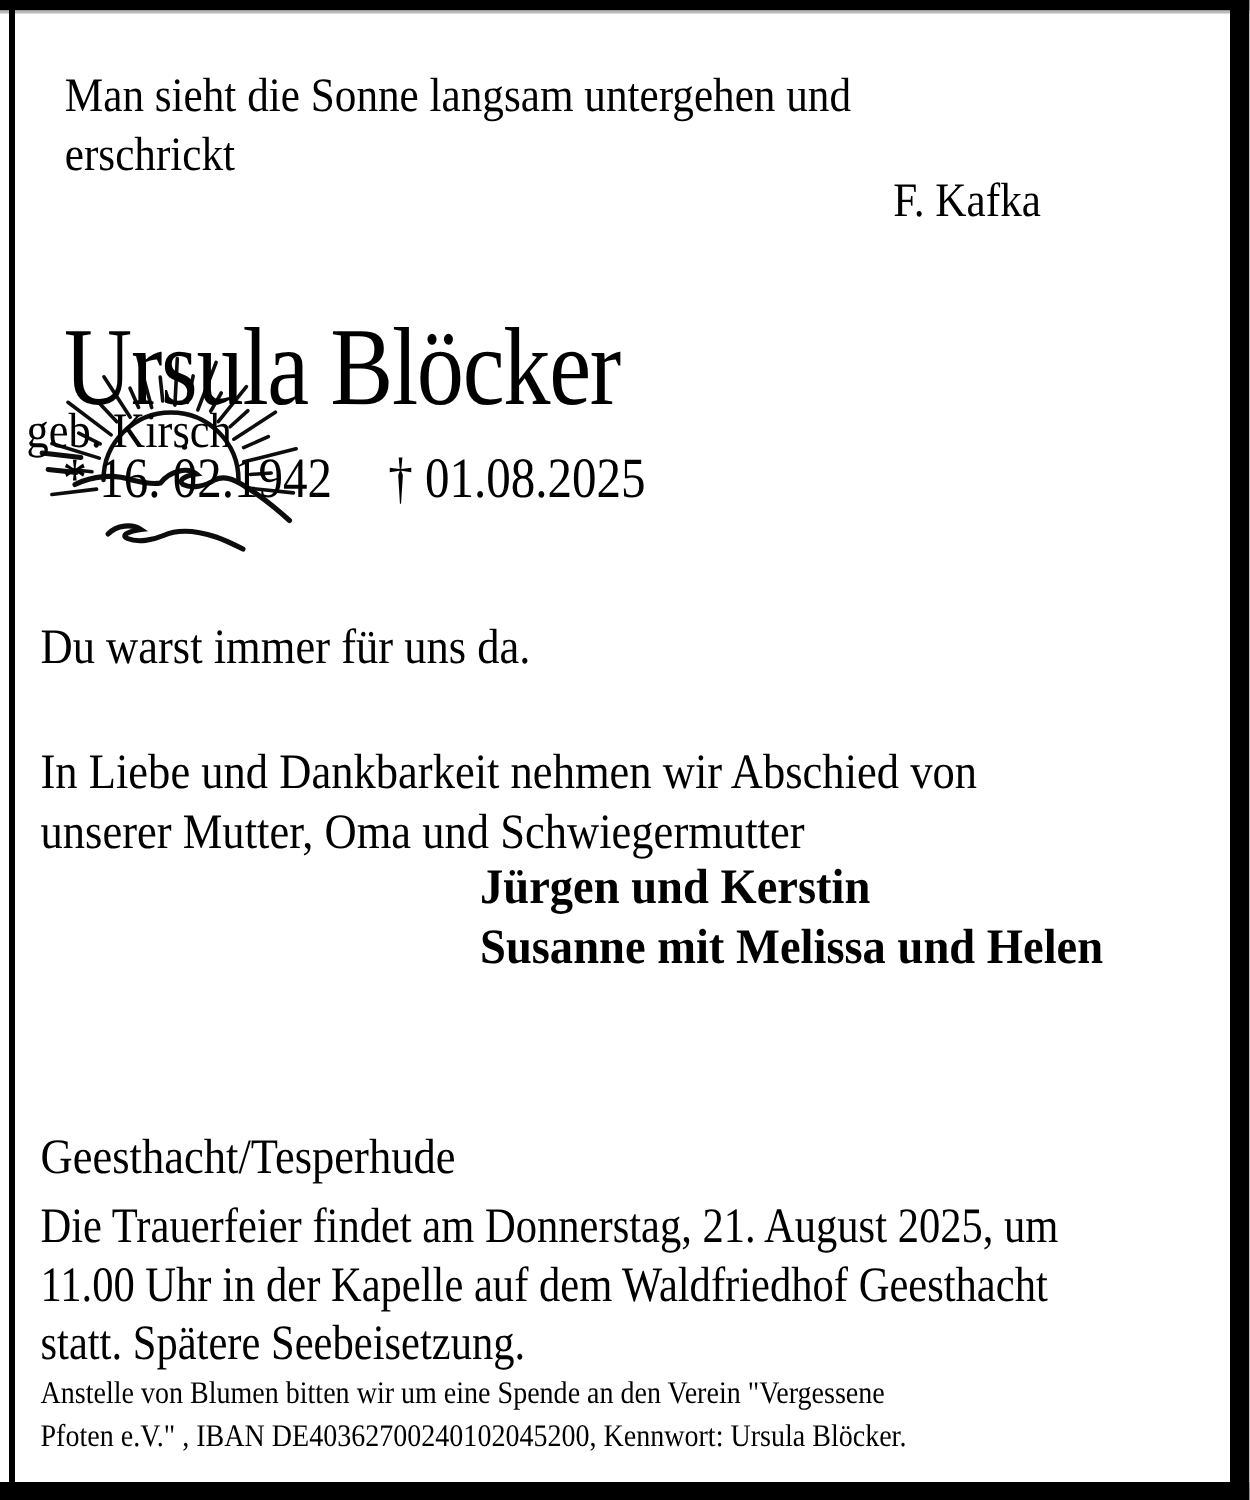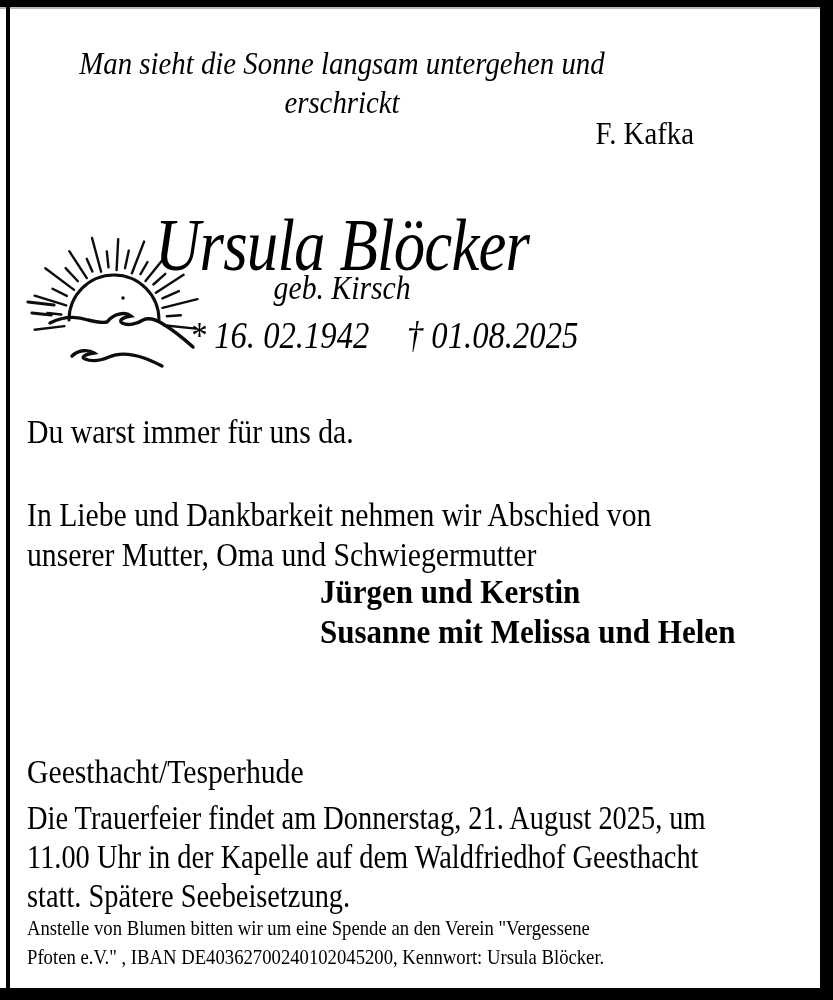--- a/index.html
+++ b/index.html
@@ -11,34 +11,34 @@
     overflow: hidden;
     position: relative;
   }
   .frame-top    { position:absolute; left:0;   top:0;    width:833px; height:7px;  background:#000; }
   .frame-top-shadow { position:absolute; left:0; top:7px; width:833px; height:2px; background:#b9b9b9; }
   .frame-left   { position:absolute; left:6px; top:0;    width:4px;   height:992px; background:#000; }
   .frame-right  { position:absolute; left:820px; top:0;  width:13px;  height:1000px; background:#000; }
   .frame-bottom { position:absolute; left:0;   top:988px; width:833px; height:12px; background:#000; }
 
   .abs { position: absolute; }
-  .centered { left:10px; width:664px; text-align:center; line-height:1;font-style:italic; }
+  .centered { left:10px; width:664px; line-height:1; }
   .cx   { display:inline-block; transform: scaleX(0.90); transform-origin: center top; }
   .line { transform: scaleX(0.90); transform-origin: left top; white-space: nowrap; }
 
   .quote-block { top:44px; }
   .quote-block div { font-size:32px; line-height:39px; }
   .kafka-block { top:114px; left:10px; width:810px; text-align:right; padding-right:0; line-height:39px; font-size:32px; box-sizing:border-box; }
   .kafka-block .cx { margin-right:121px; }
 
   .name-block { top:208px; }
   .name-block .cx { font-size:74px; transform: scaleX(0.85); letter-spacing:-1px; }
   .maiden-block { top:272px; }
   .maiden-block .cx { font-size:33px; }
-  .dates-block { top:316px;padding-left:42px; }
+  .dates-block { top:300px; }
   .dates-block .cx { font-size:38px; transform: scaleX(0.86); }
   .death-part { margin-left:34px; }
 
   .sun-art { left:26px; top:220px; }
 
   .body-text { font-size:33px; }
   .body-text .line { line-height:40px; }
   .du-block      { left:27px; top:412px; }
   .farewell-block{ left:27px; top:467px;margin-top:28px; }
   .mourners-block{ left:320px; top:572px; font-weight:bold; }

